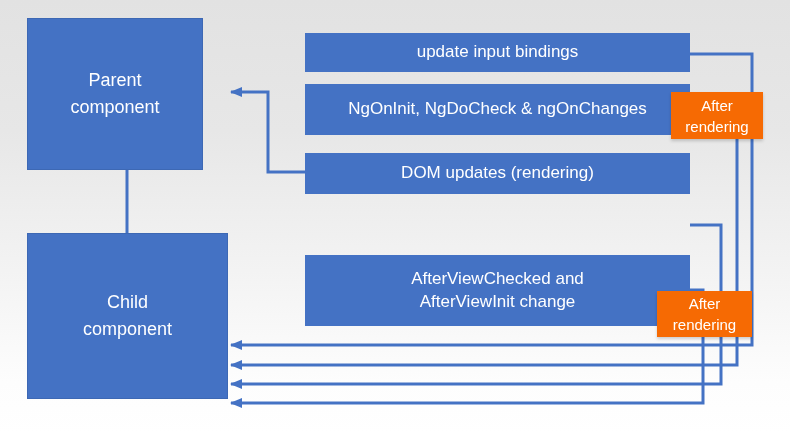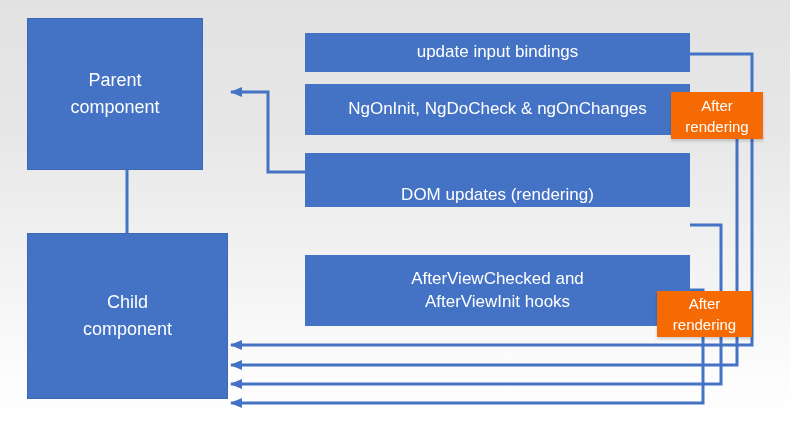--- a/index.html
+++ b/index.html
@@ -53,21 +53,21 @@
   .label { white-space: pre-line; }
 
   
   .parent-box { left: 27px; top: 18px;  width: 176px; height: 152px; }
   .child-box  { left: 27px; top: 233px; width: 201px; height: 166px; }
 
   
   .step { left: 305px; width: 385px; }
   .step-1 { top: 33px;  height: 39px; }
   .step-2 { top: 84px;  height: 51px; }
-  .step-3 { top: 153px; height: 54px; align-items: flex-end; }
+  .step-3 { top: 153px; height: 41px; }
   .step-4 { top: 203px; height: 45px; }
   .step-5 { top: 255px; height: 71px; }
 
   
   .badge-before { left: 671px; top: 92px;  width: 92px; height: 47px; }
   .badge-after  { left: 657px; top: 262px; width: 95px; height: 46px; margin-top: 29px; }
 </style>
 </head>
 <body>
 
@@ -111,21 +111,21 @@
     <span class="label">NgOnInit, NgDoCheck &amp; ngOnChanges</span>
   </div>
 
   <div class="shape step-box step step-3">
     <span class="label">DOM updates (rendering)</span>
   </div>
 
 
   <div class="shape step-box step step-5">
     <span class="label">AfterViewChecked and
-AfterViewInit hooks</span>
+AfterViewInit change</span>
   </div>
 
   <div class="badge badge-before">
     <span class="label">After
 rendering</span>
   </div>
 
   <div class="badge badge-after">
     <span class="label">After
 rendering</span>

